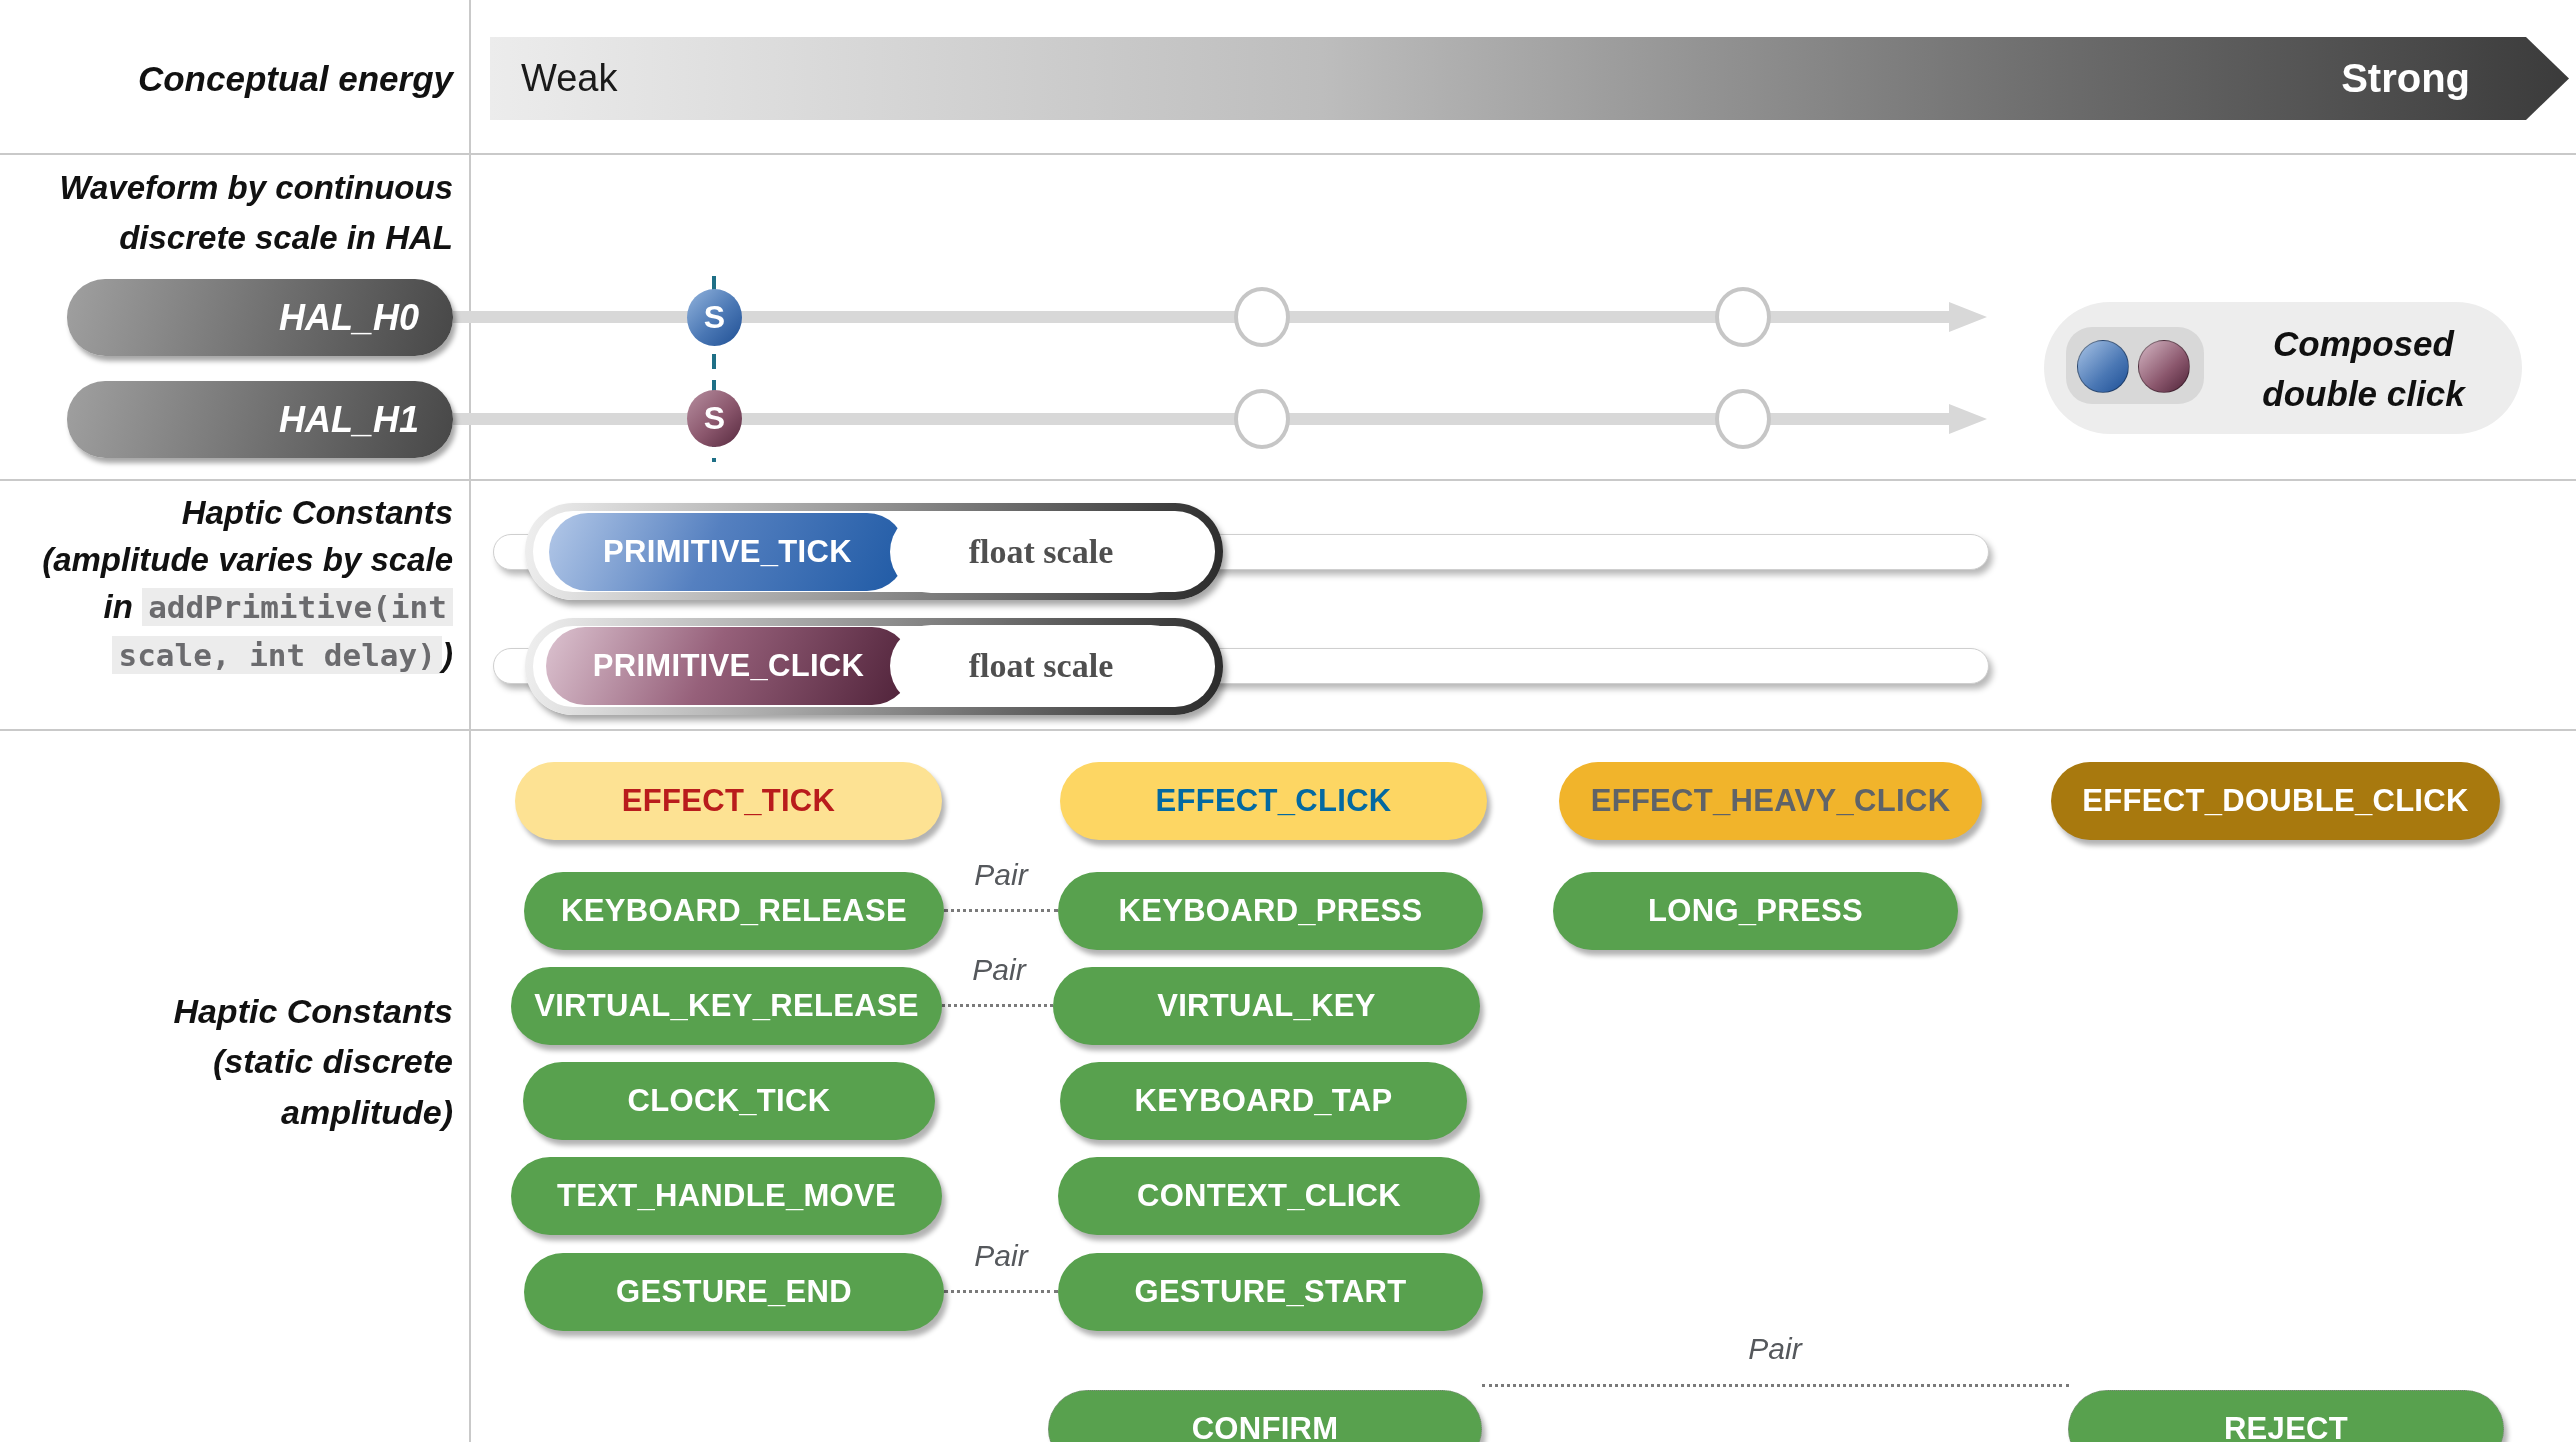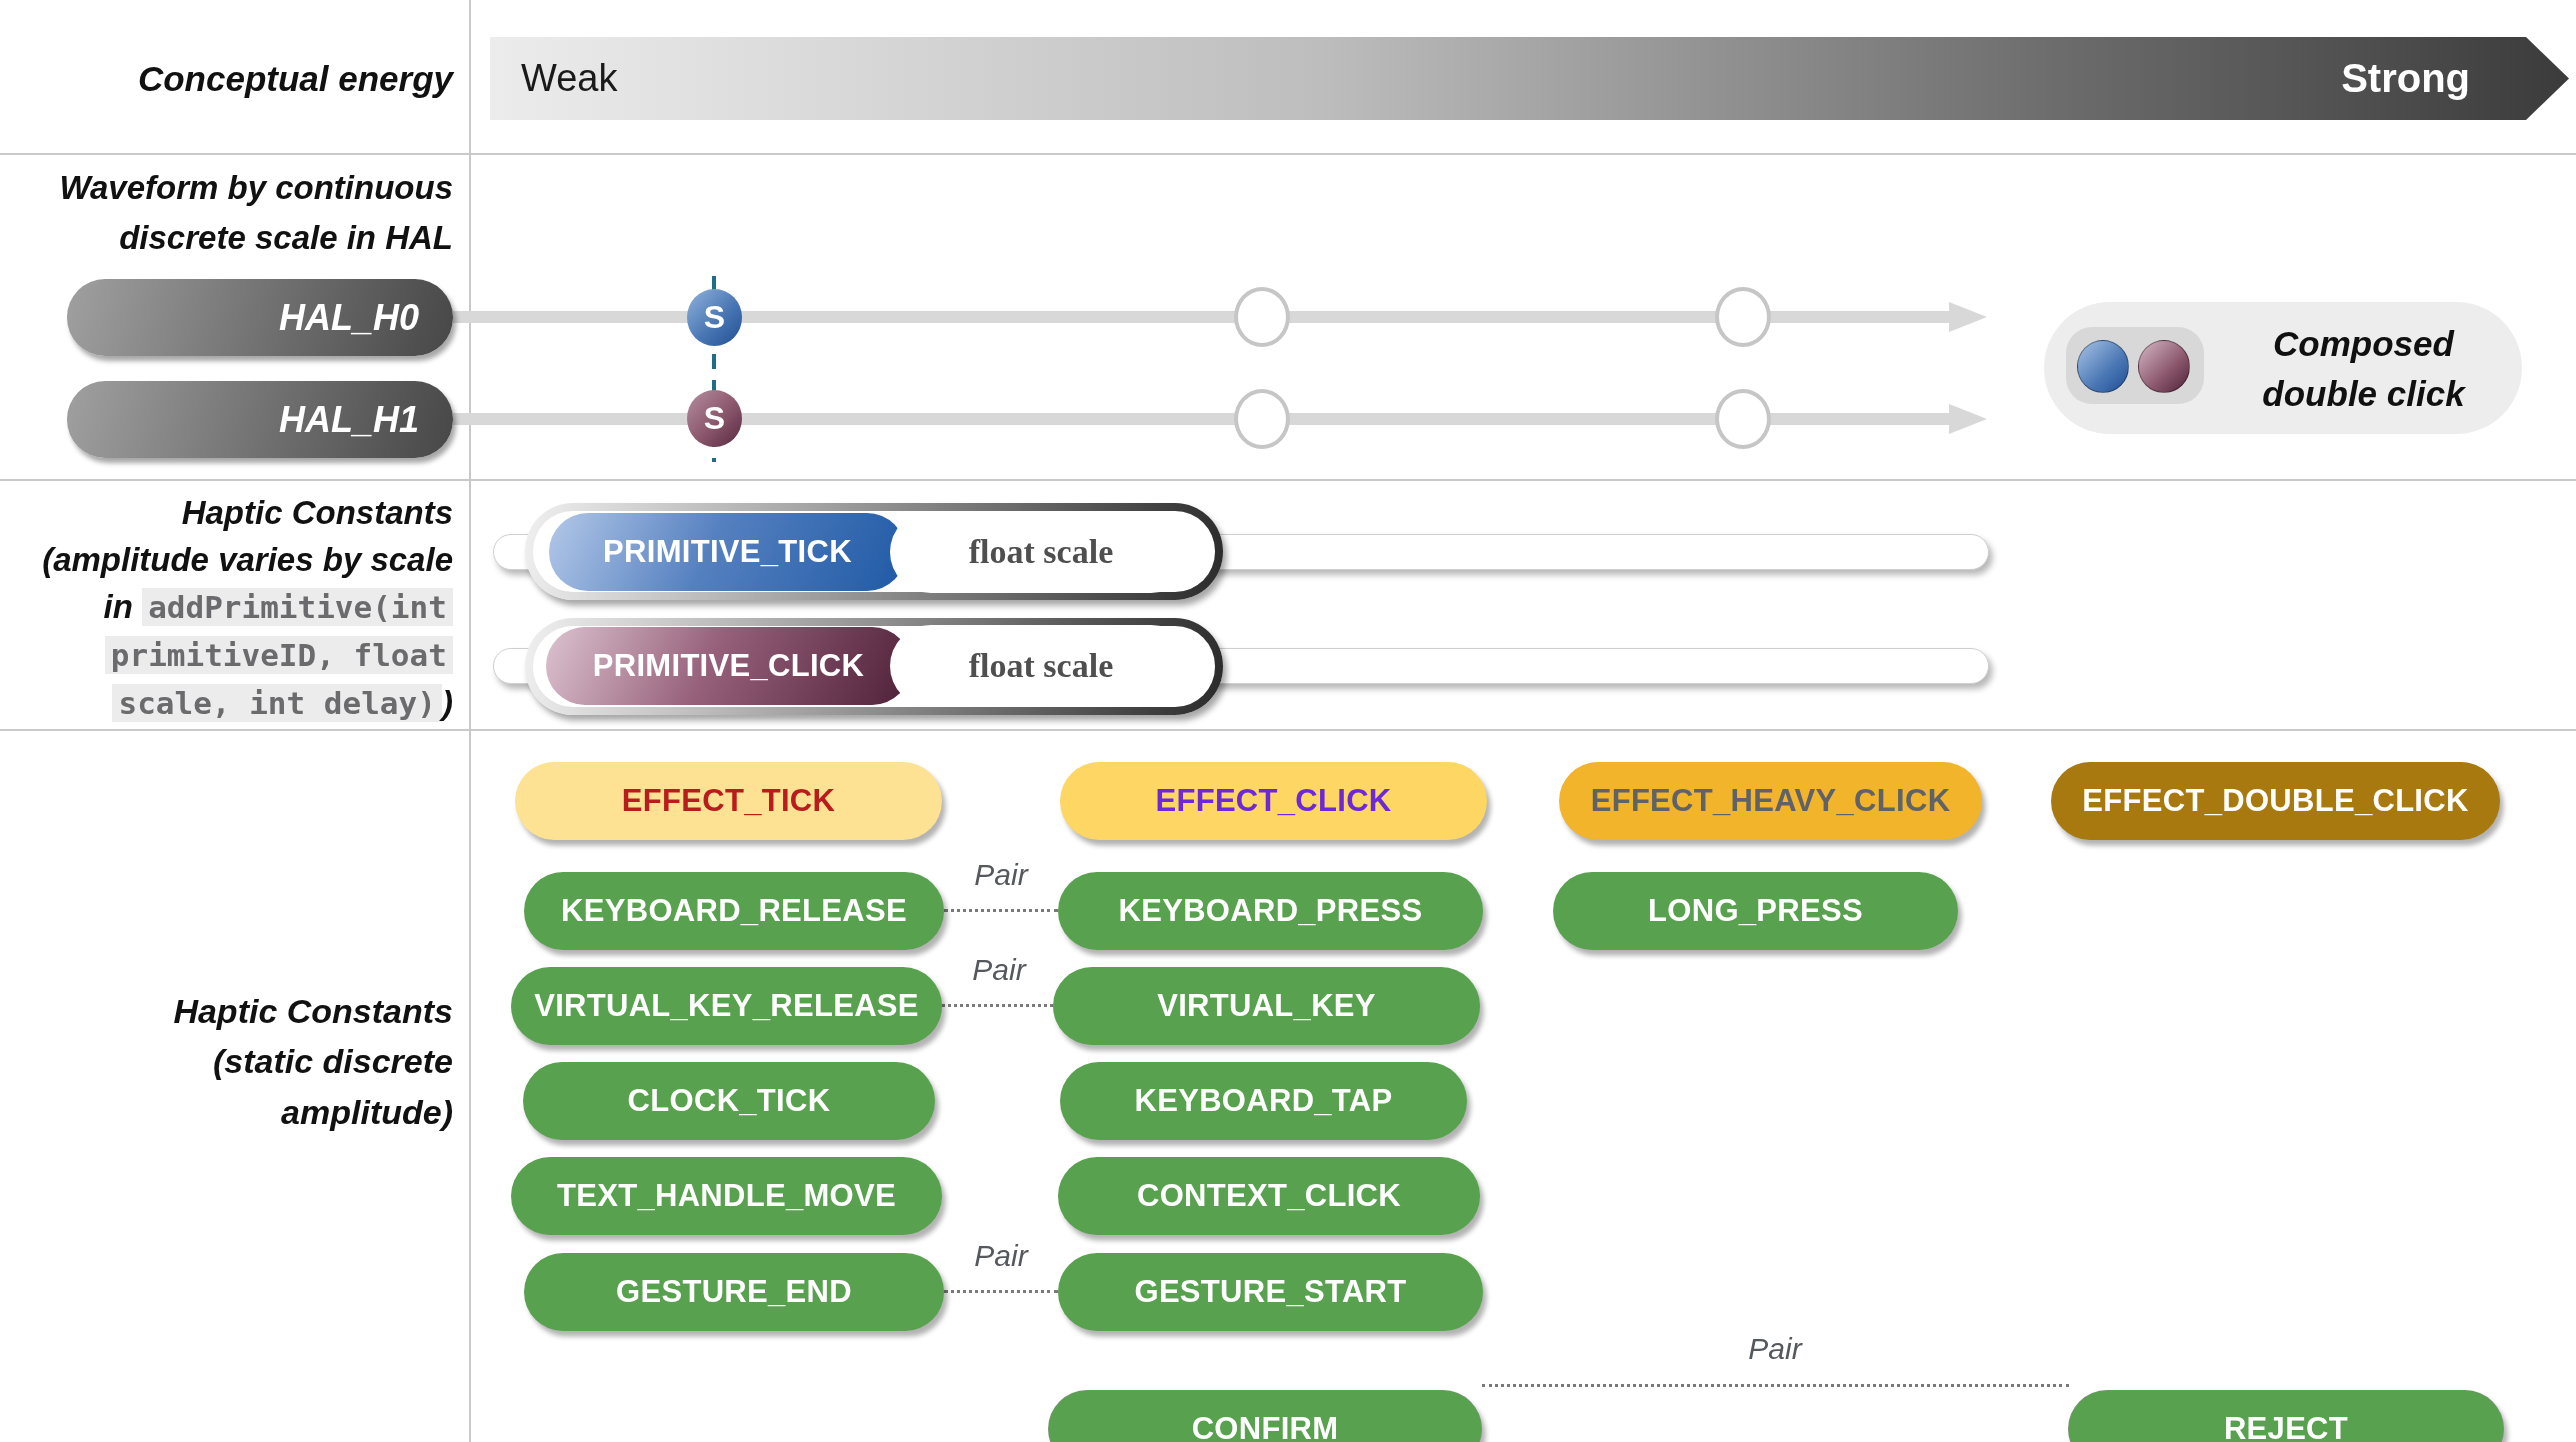--- a/index.html
+++ b/index.html
@@ -61,21 +61,21 @@
   .prim-blue{background:linear-gradient(115deg,#b3c8e8 0%,#5580c0 45%,#1f5aa5 100%);}
   .prim-mauve{background:linear-gradient(115deg,#dcc3d0 0%,#96607a 45%,#4e2138 100%);}
   .param-pill{position:absolute;left:890px;width:302px;height:82px;border-radius:41px;background:#fff;
               z-index:4;display:flex;align-items:center;justify-content:center;
               font-family:Liberation Serif, serif;font-weight:bold;font-size:34px;color:#4f4f4f;}
   
   .pill{position:absolute;height:78px;border-radius:39px;display:flex;align-items:center;
         justify-content:center;font-weight:bold;font-size:31px;letter-spacing:0.3px;
         box-shadow:3.7px 5.6px 5px rgba(0,0,0,.3);box-sizing:border-box;}
   .y1{background:#FDE293;color:#b91c1c;}
-  .y2{background:#FDD663;color:#6d28d9;}
+  .y2{background:#FDD663;color:#0369a1;}
   .y3{background:#F1B42B;color:#5F6368;}
   .y4{background:#A8790E;color:#ffffff;}
   .g{background:#58A14E;color:#ffffff;}
   .dotted{border:1.9px dotted #8a8a8a;margin-top:44px;}
   .pair-line{position:absolute;border-top:3.7px dotted #7a7a7a;z-index:0;}
   .pair-label{position:absolute;width:112px;text-align:center;font-style:italic;font-size:30px;color:#55585c;}
 </style>
 </head>
 <body>
 
@@ -122,21 +122,20 @@
       <div>Composed</div>
       <div>double click</div>
     </div>
   </div>
 
   <div class="side-label" style="top:489px;font-size:33px;line-height:47px;">
     <div>Haptic Constants</div>
     <div>(amplitude varies by scale</div>
     <div><span>in</span>
       <span class="code">addPrimitive(int</span></div>
-    <div><span class="code">primitiveID, float</span></div>
     <div><span class="code">scale, int delay)</span><span>)</span></div>
   </div>
 
   <div class="slider-track" style="top:534px;"></div>
   <div class="slider-capsule" style="top:503px;">
     <div class="inner"></div>
   </div>
   <div class="prim-pill prim-blue" style="left:549px;top:513px;width:357px;">PRIMITIVE_TICK</div>
   <div class="param-pill" style="top:511px;">float scale</div>
 

